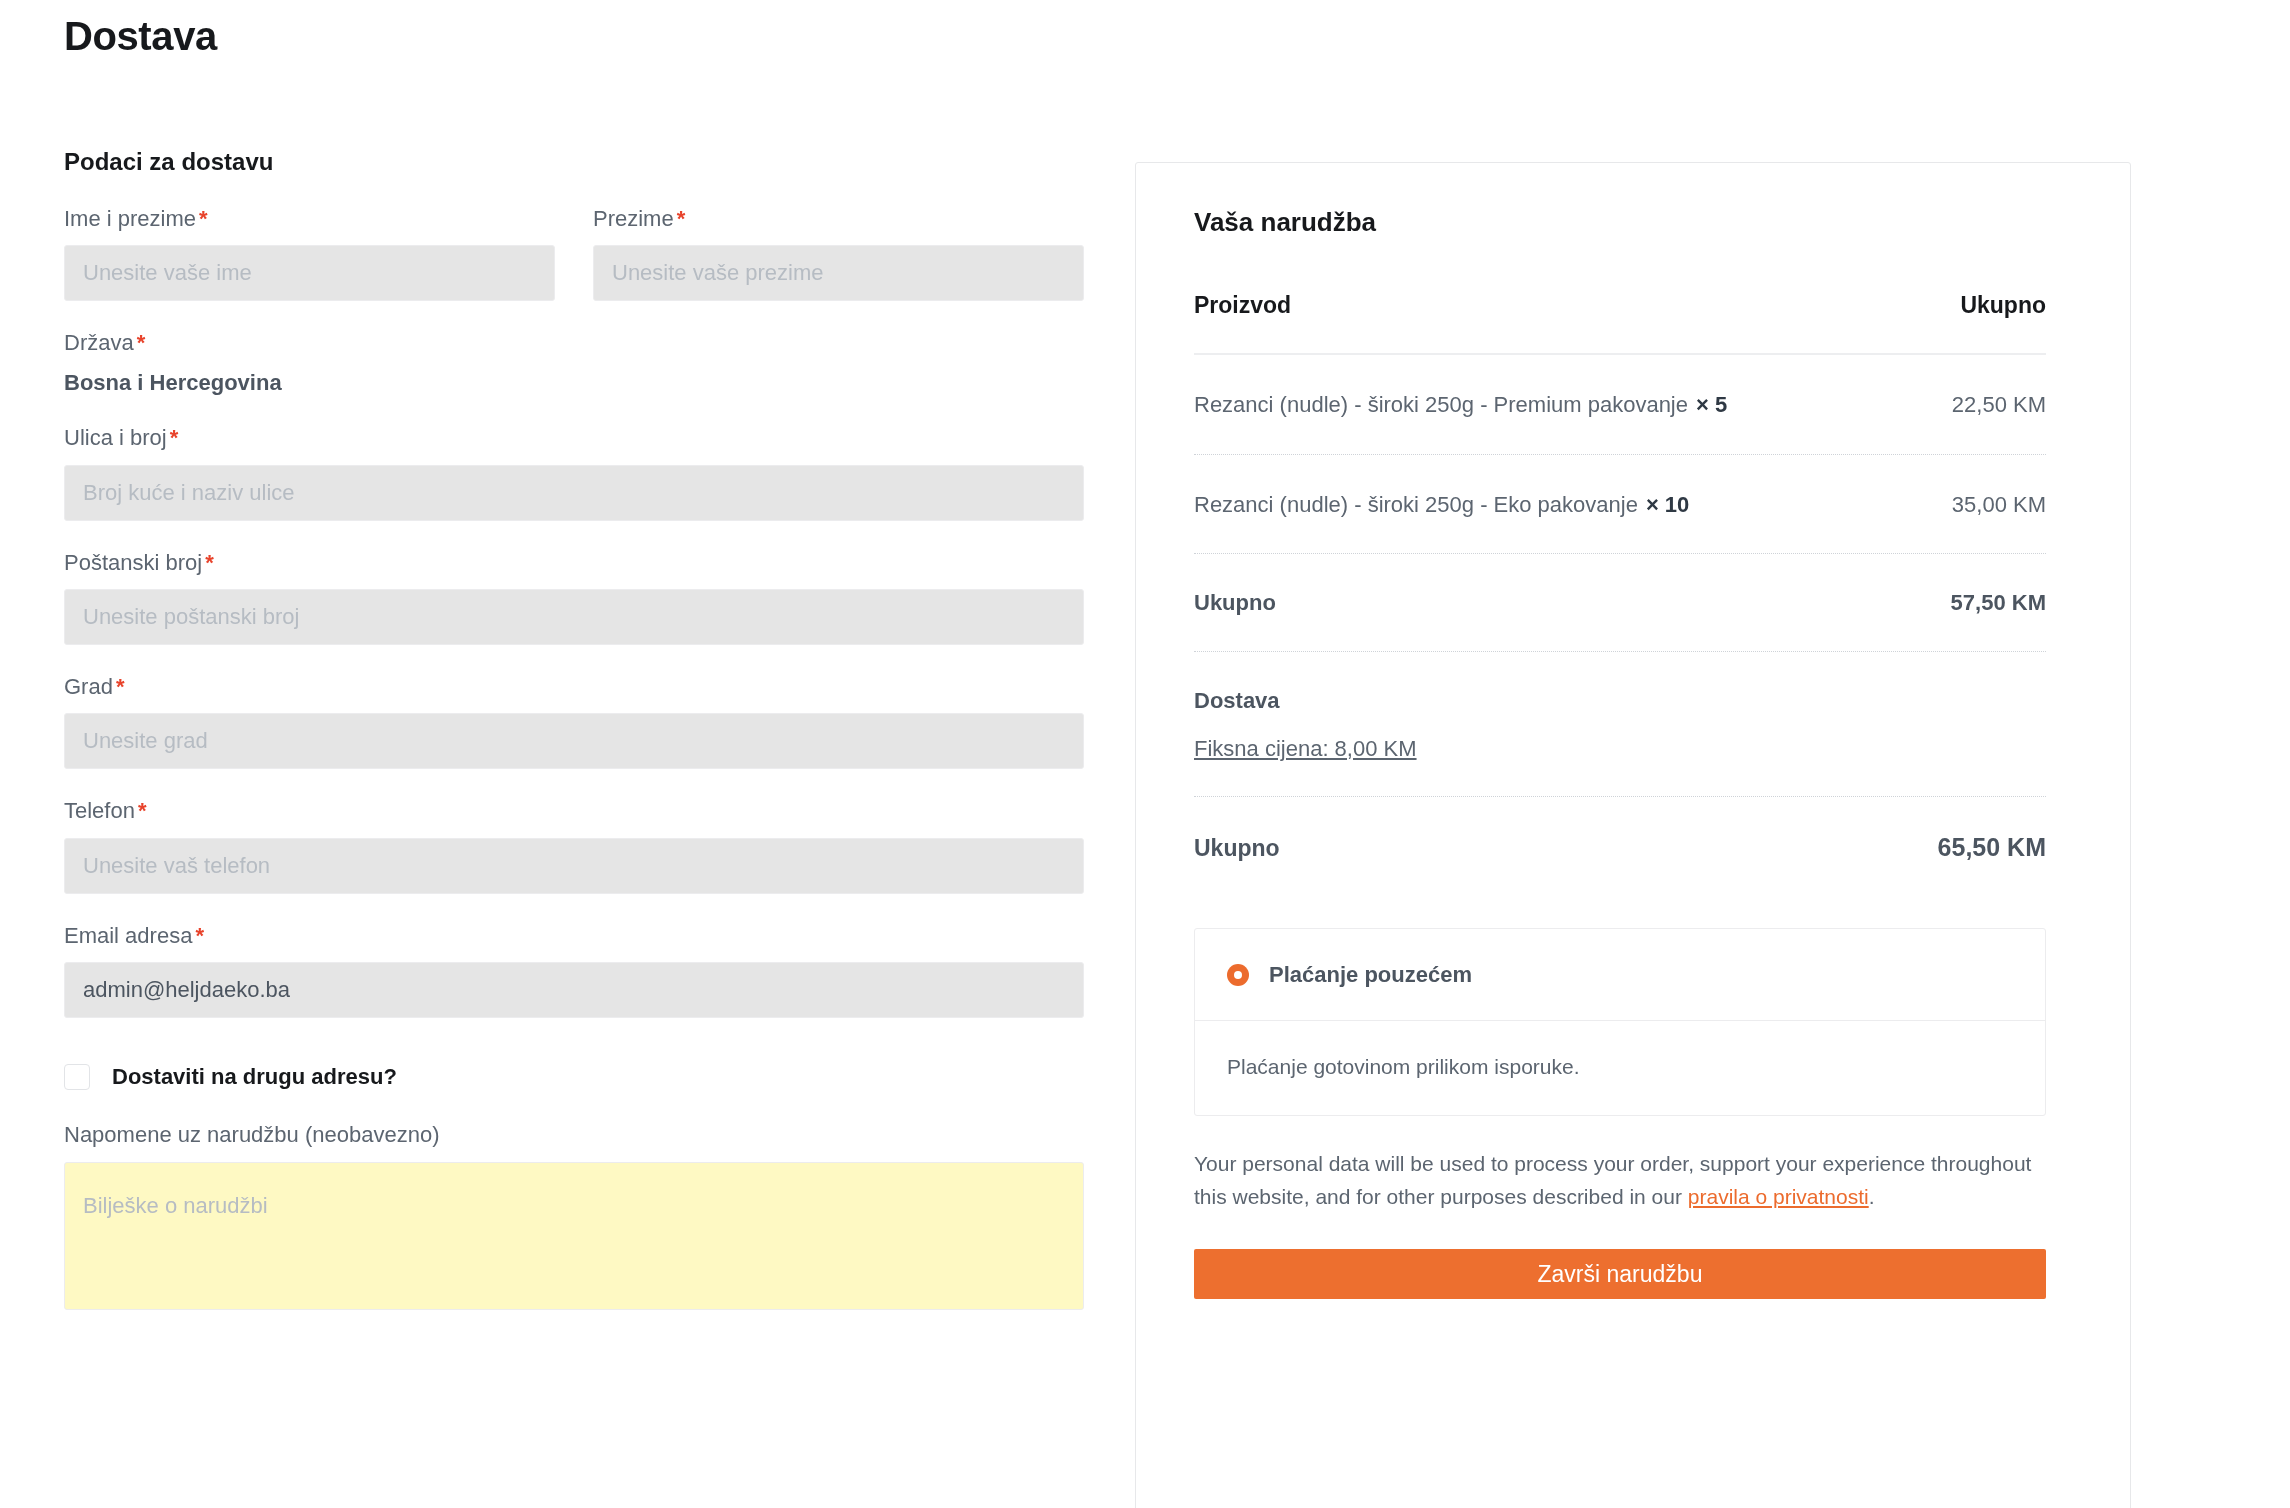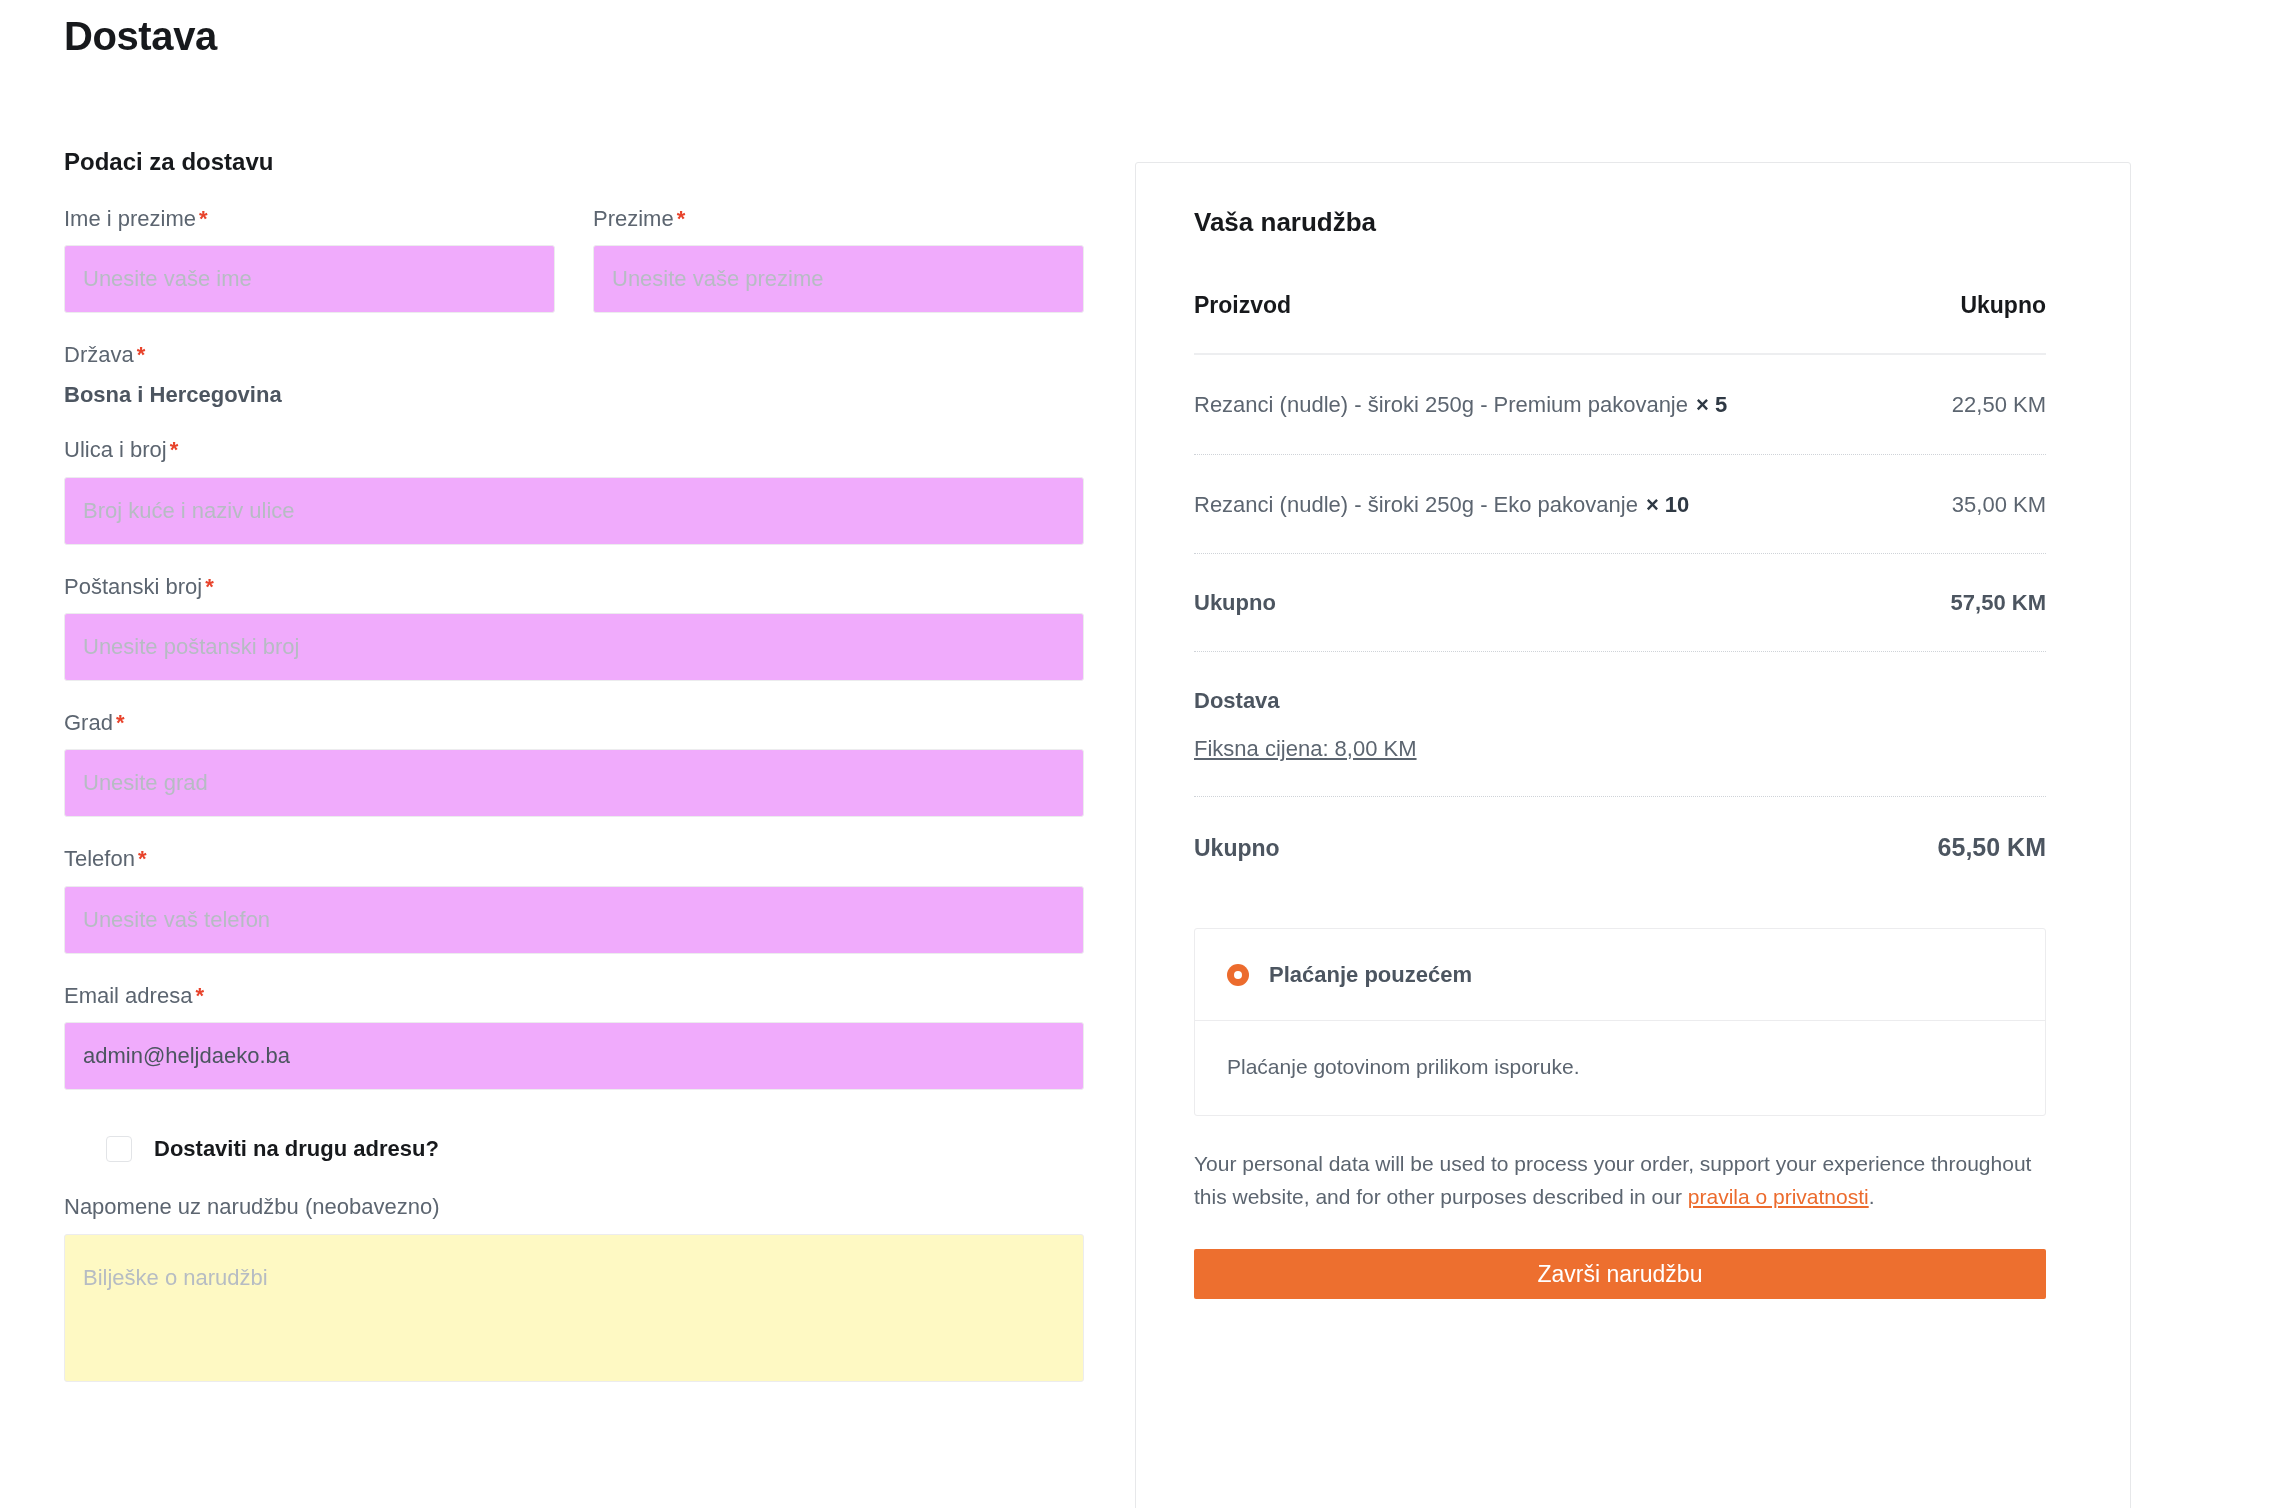--- a/index.html
+++ b/index.html
@@ -57,24 +57,24 @@
   .req {
     color: #e8432b;
     font-size: 22px;
     font-weight: 700;
     margin-left: 3px;
   }
 
   .txt-input {
     display: block;
     width: 100%;
-    height: 68px;
+    height: 56px;
     border: 1px solid #ececee;
     border-radius: 3px;
-    background: #f0abfc;
+    background: #e5e5e5;
     padding: 0 18px;
     font-size: 22px;
     font-family: "Liberation Sans", sans-serif;
     color: #4c5560;
     outline: none;
   }
   .txt-input::placeholder { color: #b6bcc3; }
 
   .txt-area {
     display: block;
@@ -103,21 +103,20 @@
     line-height: 1.2;
   }
 
   
   .check-row {
     display: flex;
     align-items: center;
     gap: 22px;
     margin-top: 46px;
     margin-bottom: 32px;
-    margin-left: 42px;
   }
   .checkbox {
     width: 26px;
     height: 26px;
     border: 1px solid #e2e4e7;
     border-radius: 4px;
     background: #fff;
     flex: none;
   }
   .check-label {

